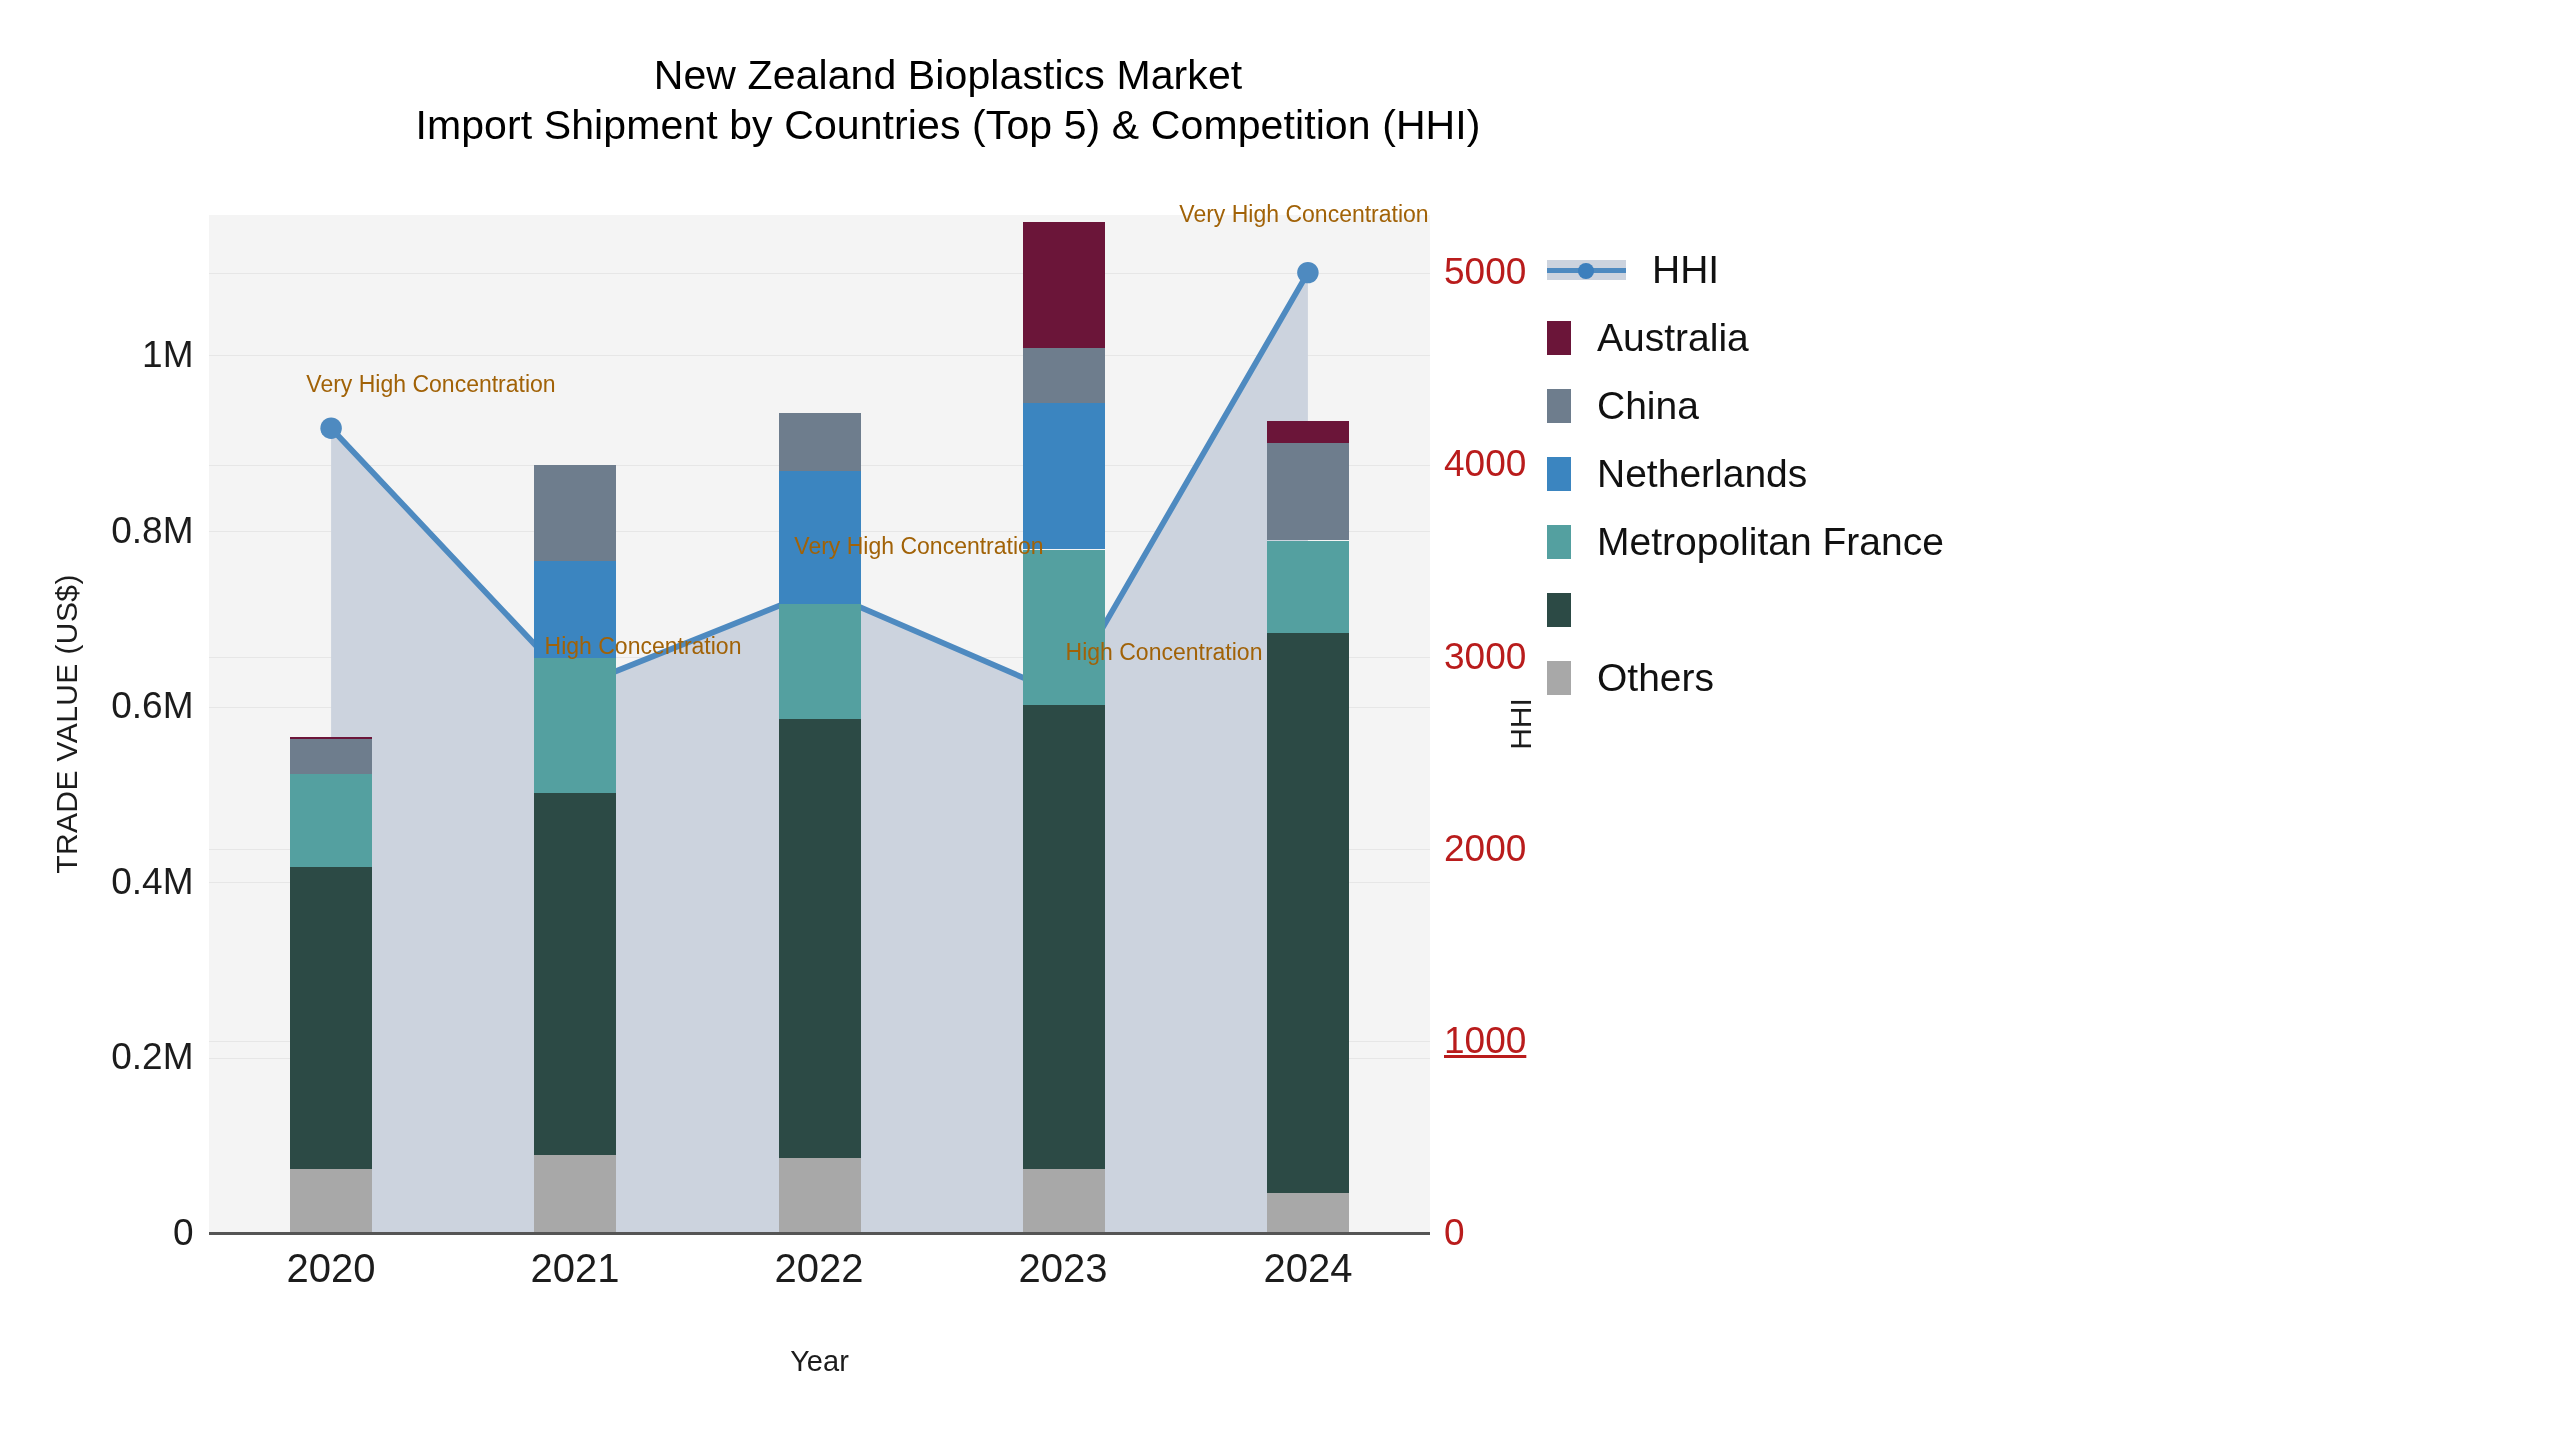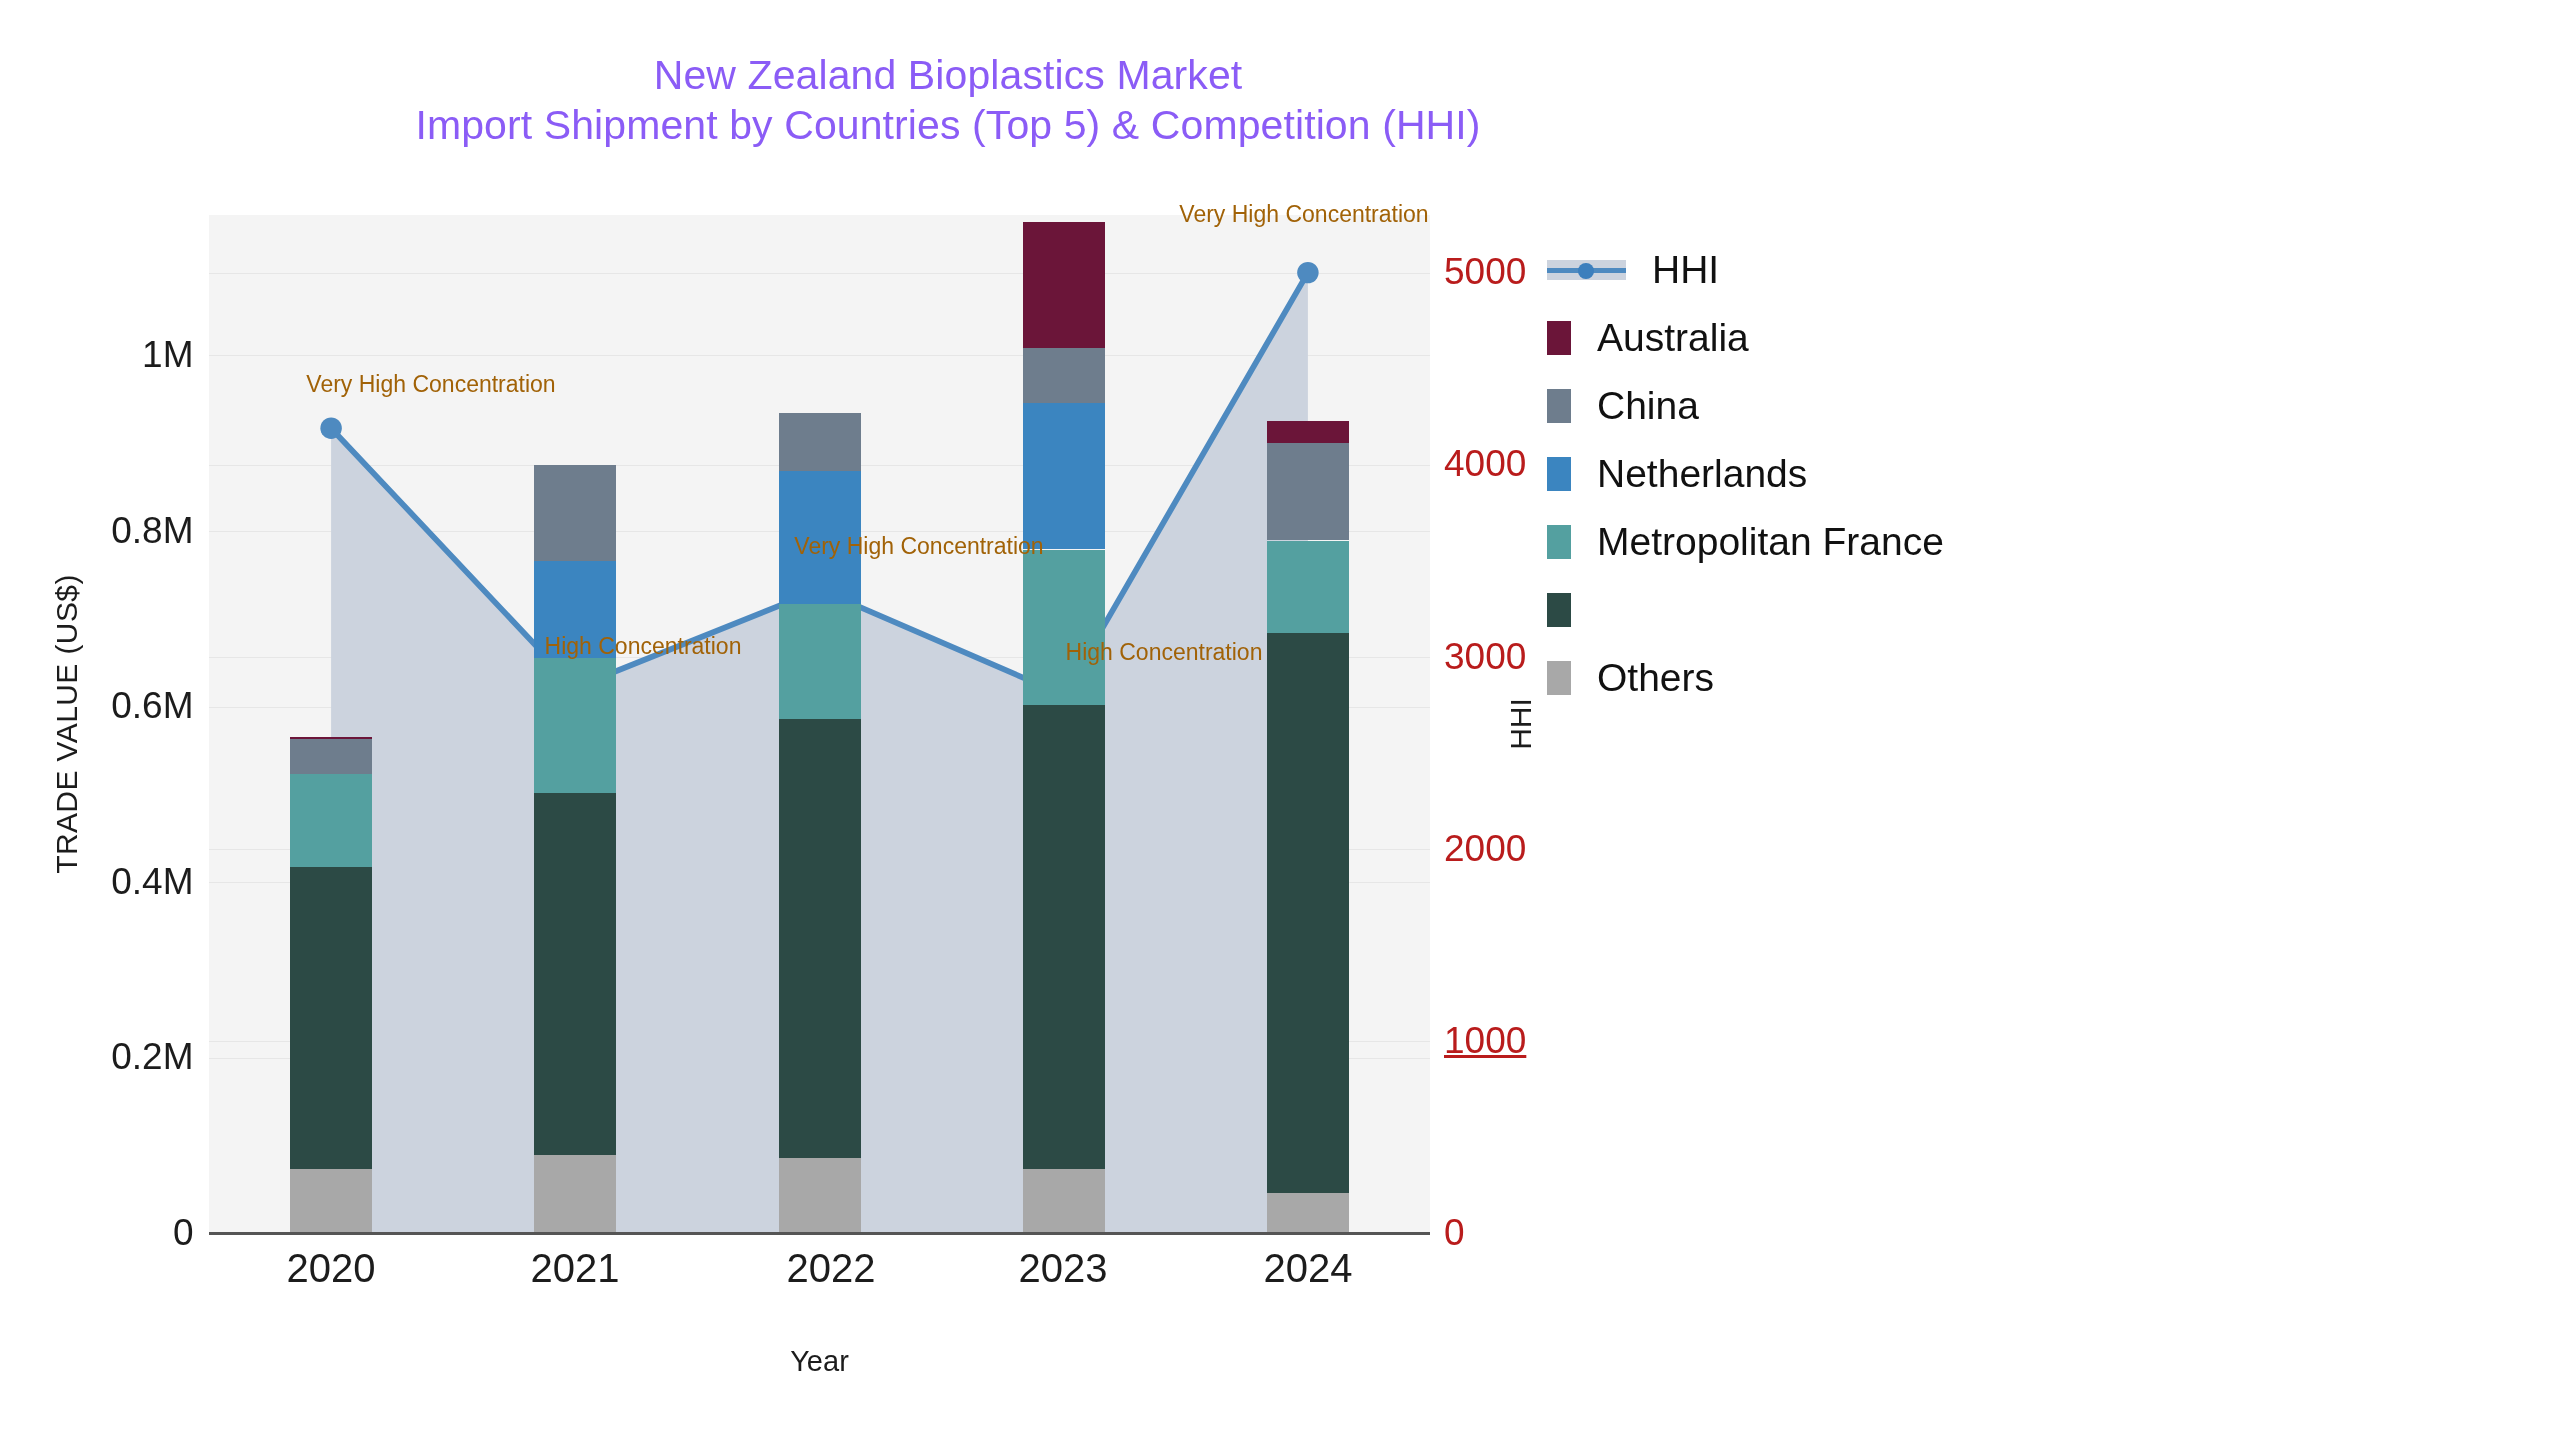--- a/index.html
+++ b/index.html
@@ -1,21 +1,21 @@
 <!DOCTYPE html>
 <html style="font-size:11.4px"><head>
 <meta charset="utf-8">
 <style>
   html,body{margin:0;padding:0;background:#ffffff;}
   body{width:2576px;height:1449px;font-family:"Liberation Sans",sans-serif;color:#111;overflow:hidden;position:relative;}
   #root{position:absolute;inset:0;}
 
   
   .title-block{position:absolute;left:0;top:50px;width:1860px;text-align:center;line-height:1.22;}
-  .title-line{font-size:41px;font-weight:400;color:#8b5cf6;letter-spacing:0.1px;padding-left:36px;}
+  .title-line{font-size:41px;font-weight:400;color:#000000;letter-spacing:0.1px;padding-left:36px;}
 
   
   .plot{position:absolute;left:209px;top:215px;width:1221px;height:1018px;background:#f4f4f4;}
   .gridline{position:absolute;left:0;width:100%;height:1.4px;background:#e6e6e6;}
   .axis-baseline{position:absolute;left:209px;top:1232px;width:1221px;height:2.9px;background:#555;}
 
   
   .hhi-area{position:absolute;left:209px;top:215px;width:1221px;height:1018px;pointer-events:none;}
 
   
@@ -147,21 +147,21 @@
       <div class="ytick-r" style="top: 1233px;">0</div>
       <div class="ytick-r" style="top: 1041px; text-decoration: underline;">1000</div>
       <div class="ytick-r" style="top: 849px;">2000</div>
       <div class="ytick-r" style="top: 657px;">3000</div>
       <div class="ytick-r" style="top: 464px;">4000</div>
       <div class="ytick-r" style="top: 272px;">5000</div>
     </div>
   <div id="xticks">
       <div class="xtick" style="left: 331px;">2020</div>
       <div class="xtick" style="left: 575px;">2021</div>
-      <div class="xtick" style="left: 819px; margin-left: 12px;">2022</div>
+      <div class="xtick" style="left: 819px;">2022</div>
       <div class="xtick" style="left: 1063px;">2023</div>
       <div class="xtick" style="left: 1308px;">2024</div>
     </div>
 
   <div class="ylabel-left-wrap">
     <div class="ylabel-left">TRADE VALUE (US$)</div>
   </div>
   <div class="ylabel-right-wrap">
     <div class="ylabel-right">HHI</div>
   </div>

